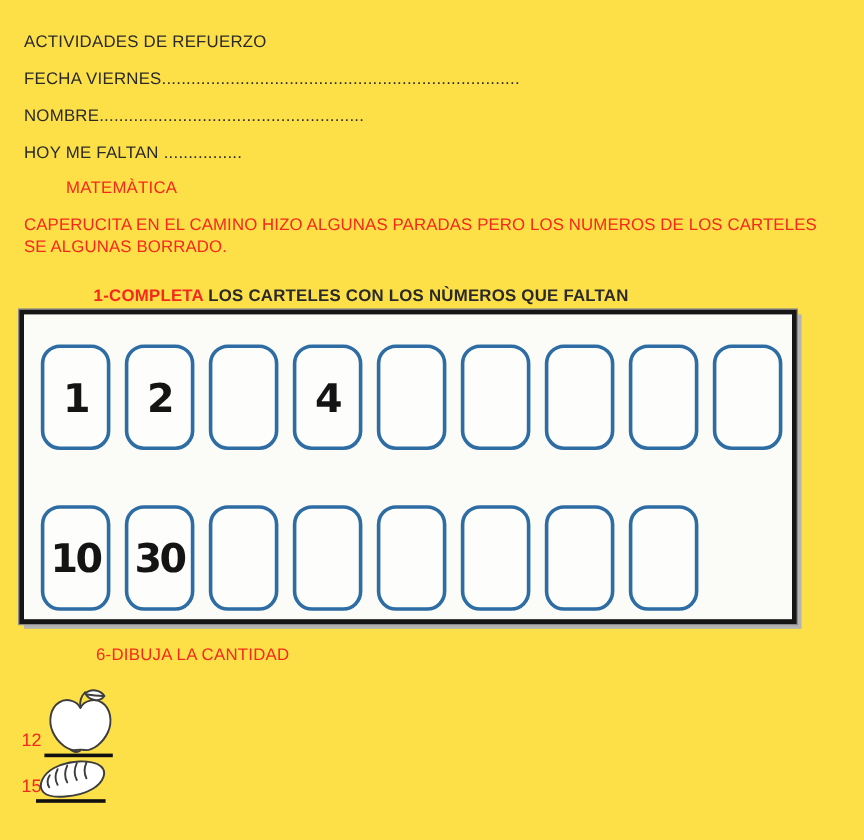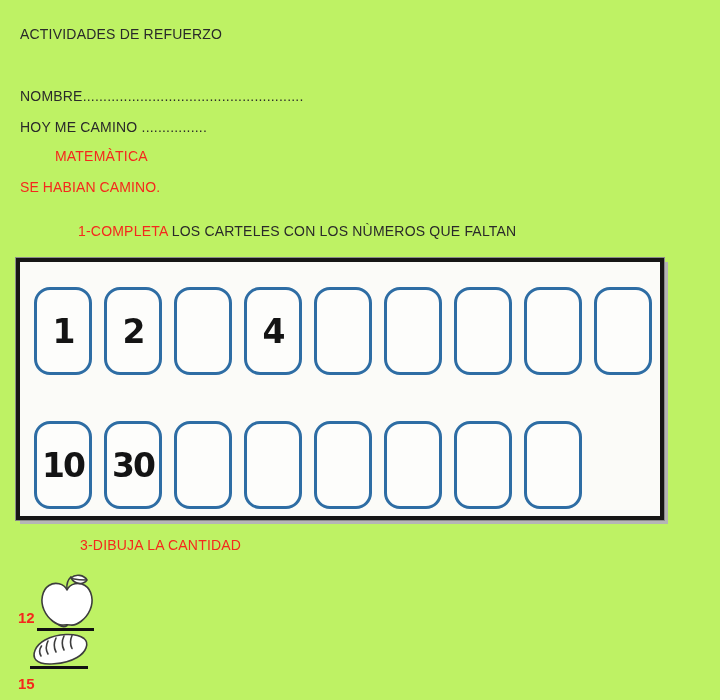--- a/index.html
+++ b/index.html
@@ -3,21 +3,21 @@
 <meta charset="utf-8">
 <style>
   * { box-sizing: border-box; }
   html, body {
     margin: 0; padding: 0;
     width: 720px; height: 700px;
     background: #ffffff;
     font-family: "Liberation Sans", sans-serif;
     overflow: hidden;
   }
-  .page { position: relative; width: 720px; height: 700px; background: #bef264; }
+  .page { position: relative; width: 720px; height: 700px; background: #fde047; }
 
   .txt {
     position: absolute;
     left: 20px;
     font-size: 14px;
     color: #2a2a2a;
     letter-spacing: 0.2px;
     white-space: nowrap;
   }
   .red { color: #f5281d; margin-left: 35px; }
@@ -26,21 +26,21 @@
   .line-date    { top: 57px; }
   .line-name    { top: 88px; }
   .line-feel    { top: 119px; }
   .line-math    { top: 148px; }
 
   .story {
     position: absolute; left: 20px; top: 179px;
     width: 680px; font-size: 14px; line-height: 17.5px;
     color: #f5281d; letter-spacing: 0.1px;
   }
-  .instr1 { top: 223px; left: 43px; }
+  .instr1 { top: 238px; left: 43px; font-weight: bold; }
   .instr2 { top: 537px; left: 45px; }
 
   
   .board {
     position: absolute; left: 16px; top: 258px;
     width: 648px; height: 262px;
     background: #fbfbf8;
     border: 4px solid #161616;
     box-shadow: 0 0 0 1px #8a8a8a, 4px 4px 0 0 #b5b5b5;
     padding: 25px 4px 0 14px;
@@ -58,50 +58,52 @@
     display: flex; align-items: center; justify-content: center;
     font-size: 33px; font-weight: bold;
     letter-spacing: -2px;
     color: #141414;
     font-family: "DejaVu Sans", sans-serif;
   }
 
   
   .qty-label {
     position: absolute; left: 18px;
-    font-size: 15px; font-weight: 700;
+    font-size: 15px; font-weight: 400;
     color: #f5281d;
   }
   .qty-12 { top: 609px; }
-  .qty-15 { top: 647px; margin-top: 28px; }
+  .qty-15 { top: 647px; }
   .sketch { position: absolute; }
   .apple-pos { left: 37px; top: 574px; }
   .bread-pos { left: 29px; top: 629px; }
   .answer-bar {
     position: absolute; height: 3px; background: #111;
   }
   .bar-1 { left: 37px; top: 628px; width: 57px; }
   .bar-2 { left: 30px; top: 666px; width: 58px; }
 
   svg .ink { stroke: #3d3d3d; fill: none; stroke-width: 1.6; stroke-linecap: round; stroke-linejoin: round; }
   svg .ink-fill { stroke: #3d3d3d; fill: #ffffff; stroke-width: 1.6; stroke-linejoin: round; }
 </style>
 </head>
 <body>
 
 <div class="page">
 
   <div class="txt line-title">ACTIVIDADES DE REFUERZO</div>
+  <div class="txt line-date">FECHA VIERNES.........................................................................</div>
   <div class="txt line-name">NOMBRE......................................................</div>
-  <div class="txt line-feel">HOY ME CAMINO  ................</div>
+  <div class="txt line-feel">HOY ME FALTAN  ................</div>
 
   <div class="txt red line-math">MATEMÀTICA</div>
 
   <div class="story">
-    <div>SE HABIAN CAMINO.</div>
+    <div>CAPERUCITA EN EL CAMINO HIZO ALGUNAS PARADAS PERO LOS NUMEROS DE LOS CARTELES</div>
+    <div>SE ALGUNAS BORRADO.</div>
   </div>
 
   <div class="txt instr1"><span class="red">1-COMPLETA</span><span> LOS CARTELES CON LOS NÙMEROS QUE FALTAN</span></div>
 
   <div class="board">
     <div class="card-row">
       <div class="card">1</div>
       <div class="card">2</div>
       <div class="card"></div>
       <div class="card">4</div>
@@ -116,21 +118,21 @@
       <div class="card">30</div>
       <div class="card"></div>
       <div class="card"></div>
       <div class="card"></div>
       <div class="card"></div>
       <div class="card"></div>
       <div class="card"></div>
     </div>
   </div>
 
-  <div class="txt red instr2">3-DIBUJA LA CANTIDAD</div>
+  <div class="txt red instr2">6-DIBUJA LA CANTIDAD</div>
 
   <div class="qty-label qty-12">12</div>
   <div class="sketch apple-pos">
     <svg width="60" height="55" viewBox="0 0 60 55">
       <path class="ink-fill" d="M30 16 C27 9.5 18 7.5 12 11.5 C5 16 3 27 7 36 C11 45 20 52 26.5 51 C28.8 50.6 31.2 50.6 33.5 51 C40 52 49 45 53 36 C57 27 55 16 48 11.5 C42 7.5 33 9.5 30 16 Z"></path>
       <path class="ink" d="M30 15 C29.3 10 30.8 6 34 2.8"></path>
       <path class="ink-fill" d="M34 4 C38.5 -0.5 47 0.8 50 6 C46 11.5 37.8 10.2 34 4 Z"></path>
       <path class="ink" d="M35.5 4.8 C40 5.6 45 6 49 6"></path>
       <path class="ink" d="M22 51 C25 53 28 53 30 51.5"></path>
     </svg>

